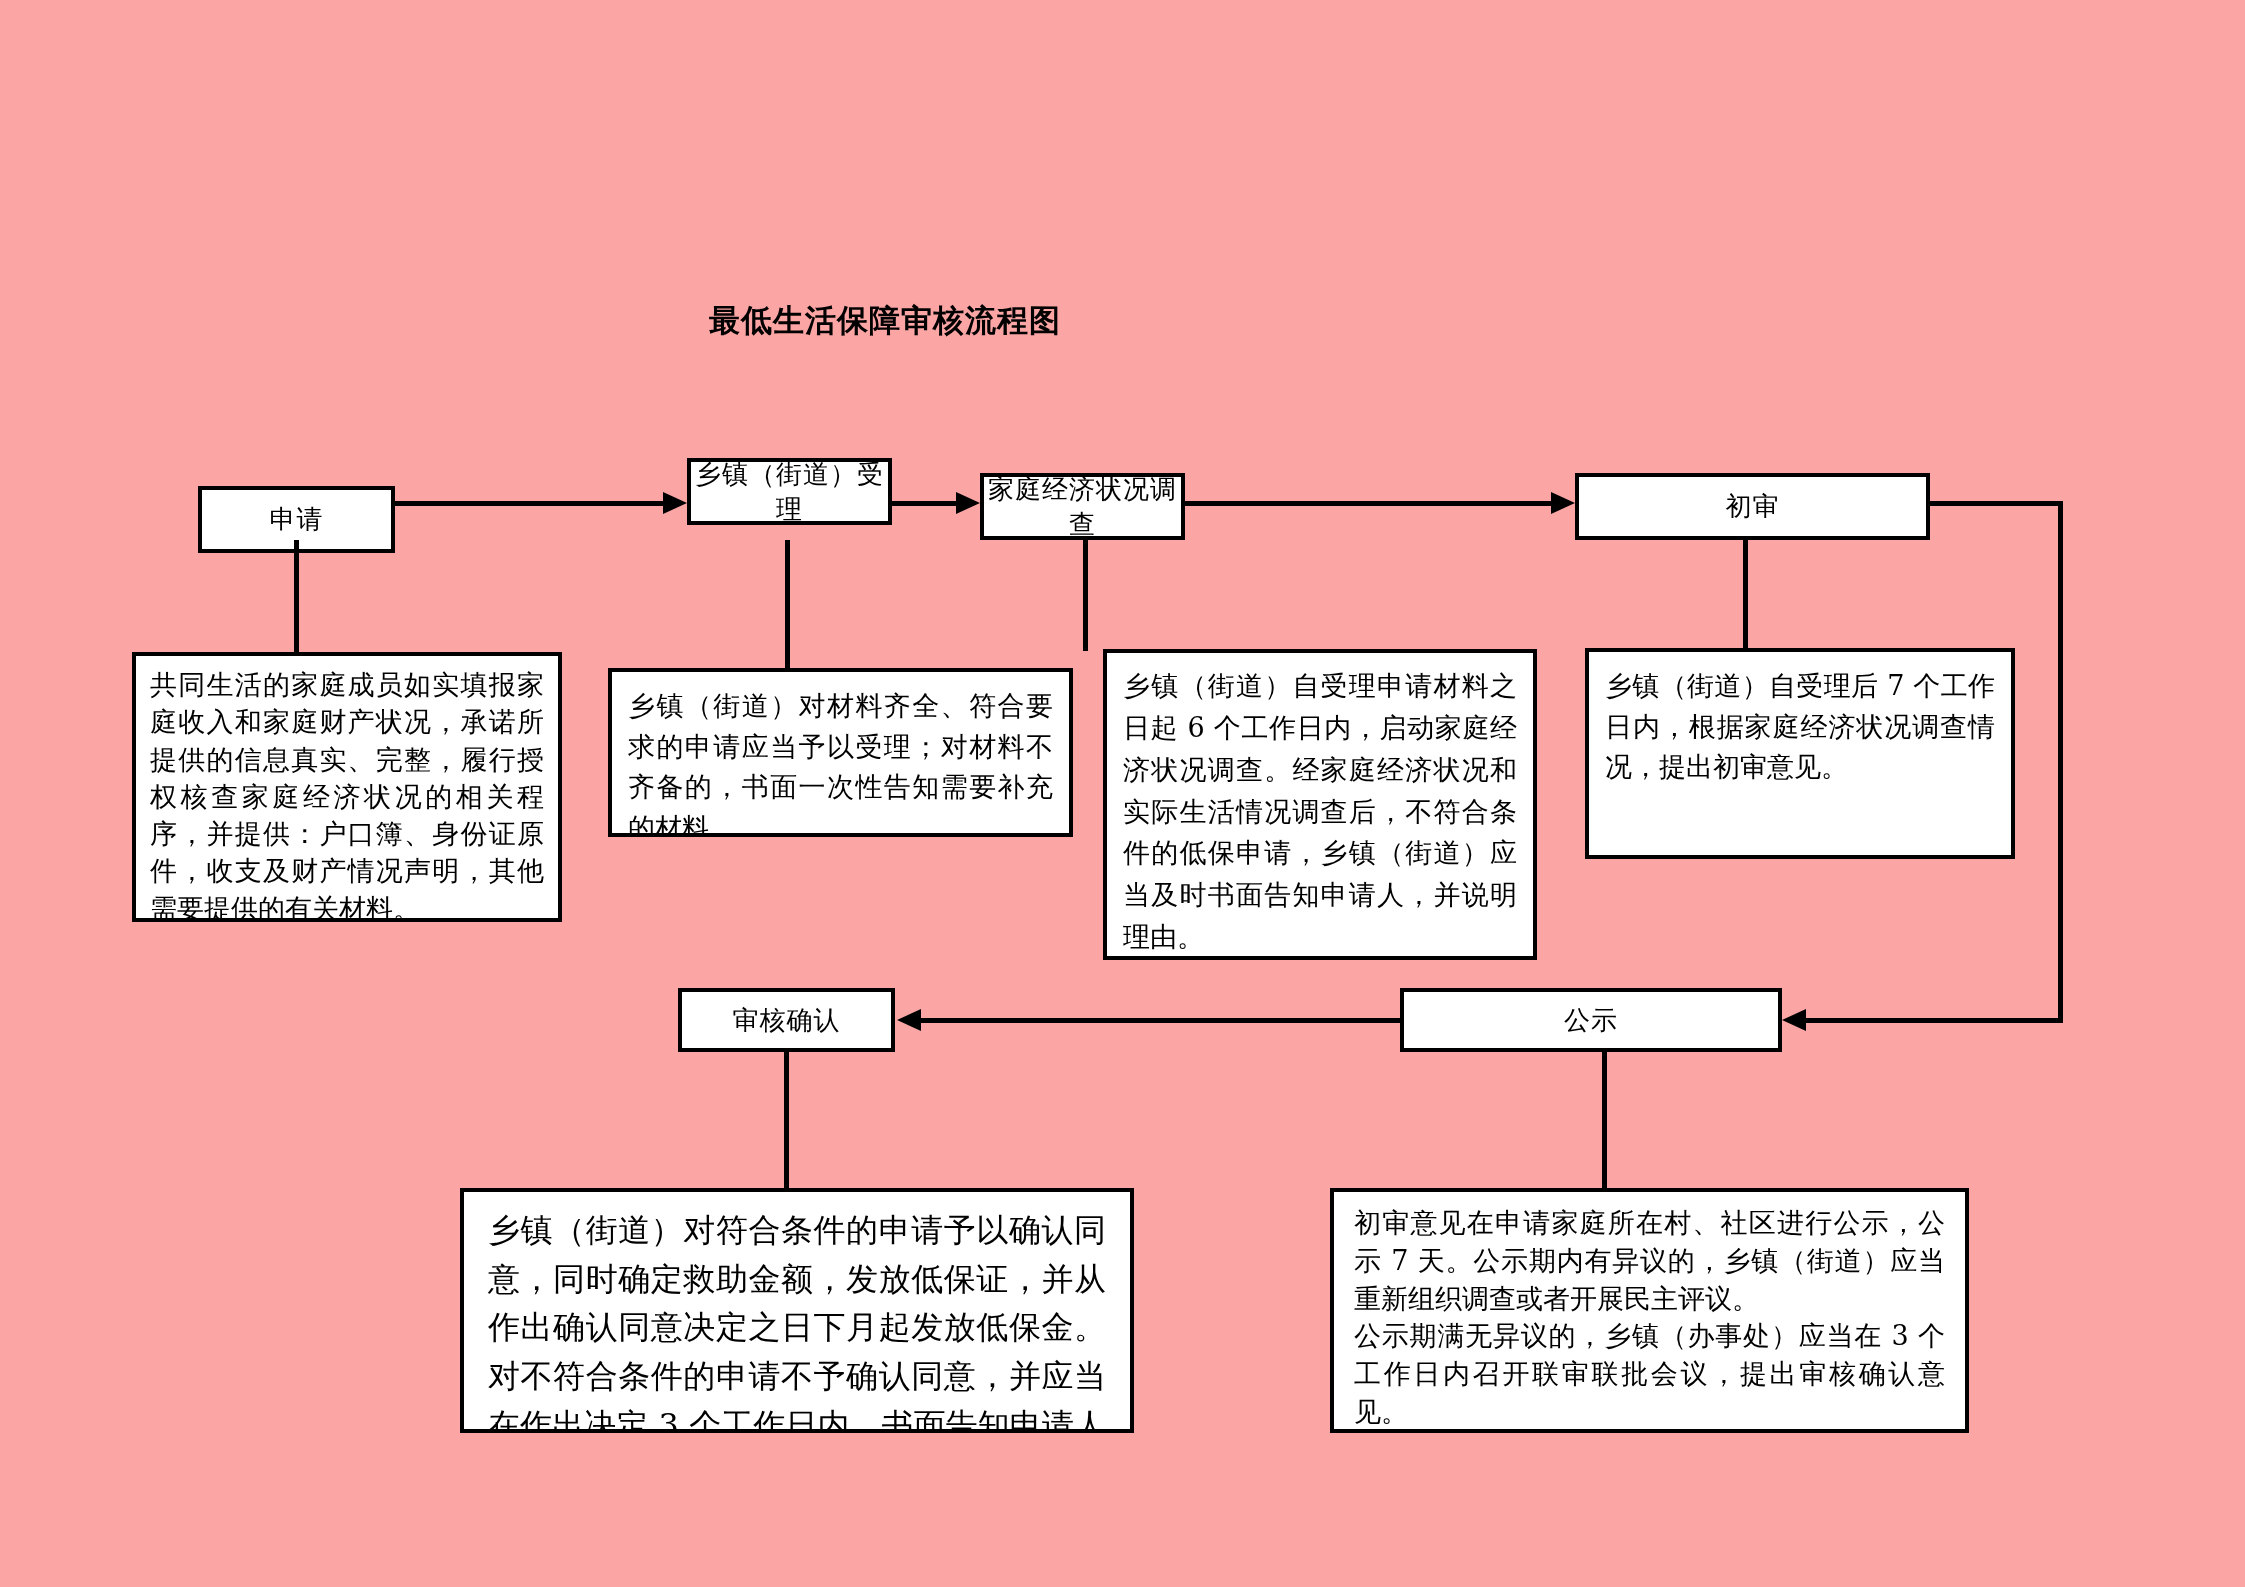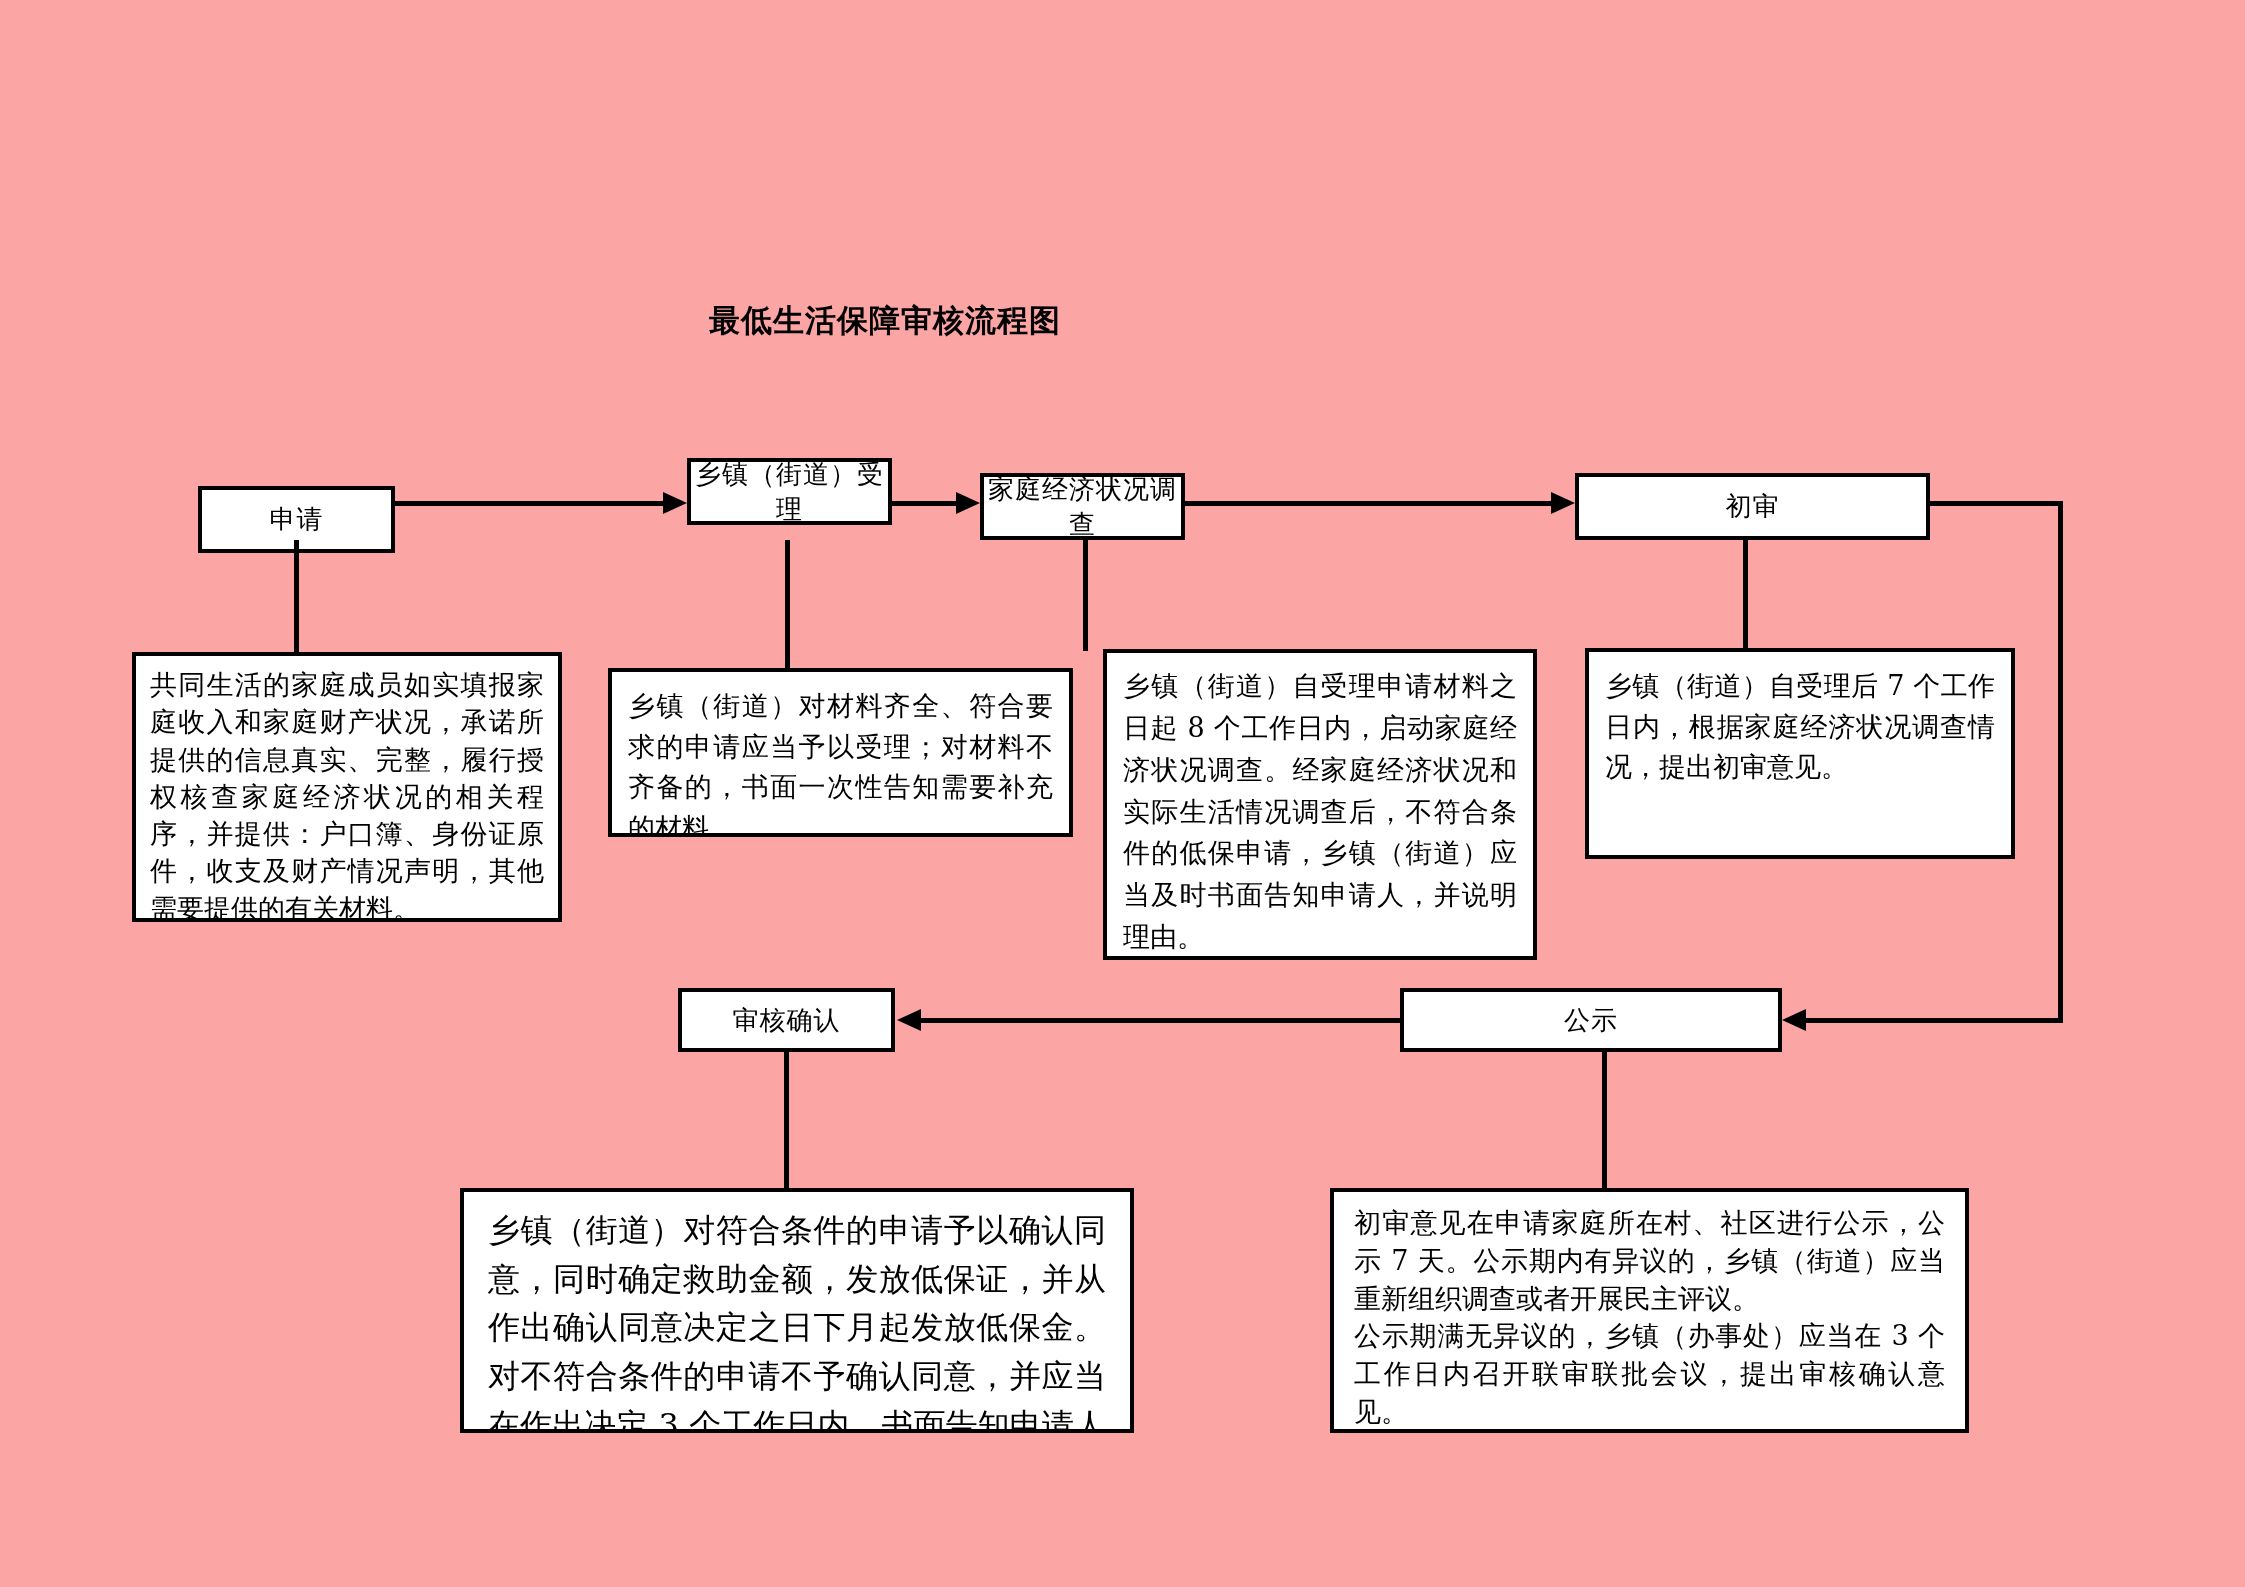--- a/index.html
+++ b/index.html
@@ -111,21 +111,21 @@
 
   <div class="node" id="node-confirm">
     <span>审核确认</span>
   </div>
   <div class="node" id="node-public">
     <span>公示</span>
   </div>
 
   <div class="desc" id="desc-apply">共同生活的家庭成员如实填报家庭收入和家庭财产状况，承诺所提供的信息真实、完整，履行授权核查家庭经济状况的相关程序，并提供：户口簿、身份证原件，收支及财产情况声明，其他需要提供的有关材料。</div>
   <div class="desc" id="desc-accept">乡镇（街道）对材料齐全、符合要求的申请应当予以受理；对材料不齐备的，书面一次性告知需要补充的材料。</div>
-  <div class="desc" id="desc-survey">乡镇（街道）自受理申请材料之日起 8 个工作日内，启动家庭经济状况调查。经家庭经济状况和实际生活情况调查后，不符合条件的低保申请，乡镇（街道）应当及时书面告知申请人，并说明理由。</div>
+  <div class="desc" id="desc-survey">乡镇（街道）自受理申请材料之日起 6 个工作日内，启动家庭经济状况调查。经家庭经济状况和实际生活情况调查后，不符合条件的低保申请，乡镇（街道）应当及时书面告知申请人，并说明理由。</div>
   <div class="desc" id="desc-initial">乡镇（街道）自受理后 7 个工作日内，根据家庭经济状况调查情况，提出初审意见。</div>
   <div class="desc" id="desc-confirm">乡镇（街道）对符合条件的申请予以确认同意，同时确定救助金额，发放低保证，并从作出确认同意决定之日下月起发放低保金。对不符合条件的申请不予确认同意，并应当在作出决定 3 个工作日内，书面告知申请人并说明理由。</div>
   <div class="desc" id="desc-public">初审意见在申请家庭所在村、社区进行公示，公示 7 天。公示期内有异议的，乡镇（街道）应当重新组织调查或者开展民主评议。
 公示期满无异议的，乡镇（办事处）应当在 3 个工作日内召开联审联批会议，提出审核确认意见。</div>
 
   <div class="hline" style="left:395px; top:501px; width:270px;"></div>
   <div class="head-right" style="left:663px; top:492px;"></div>
 
   <div class="hline" style="left:892px; top:501px; width:66px;"></div>
   <div class="head-right" style="left:956px; top:492px;"></div>

